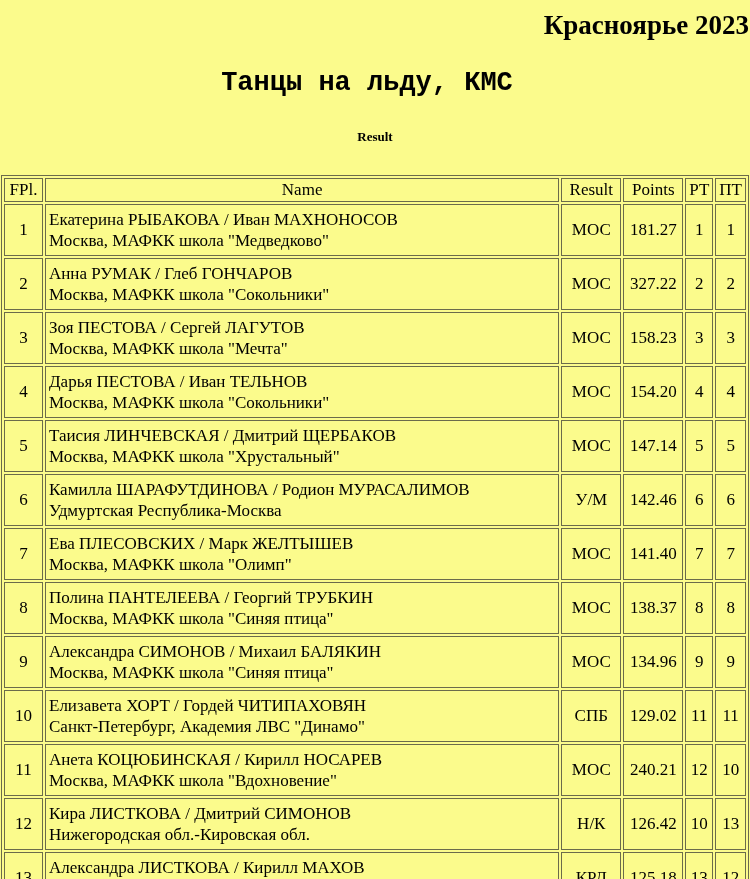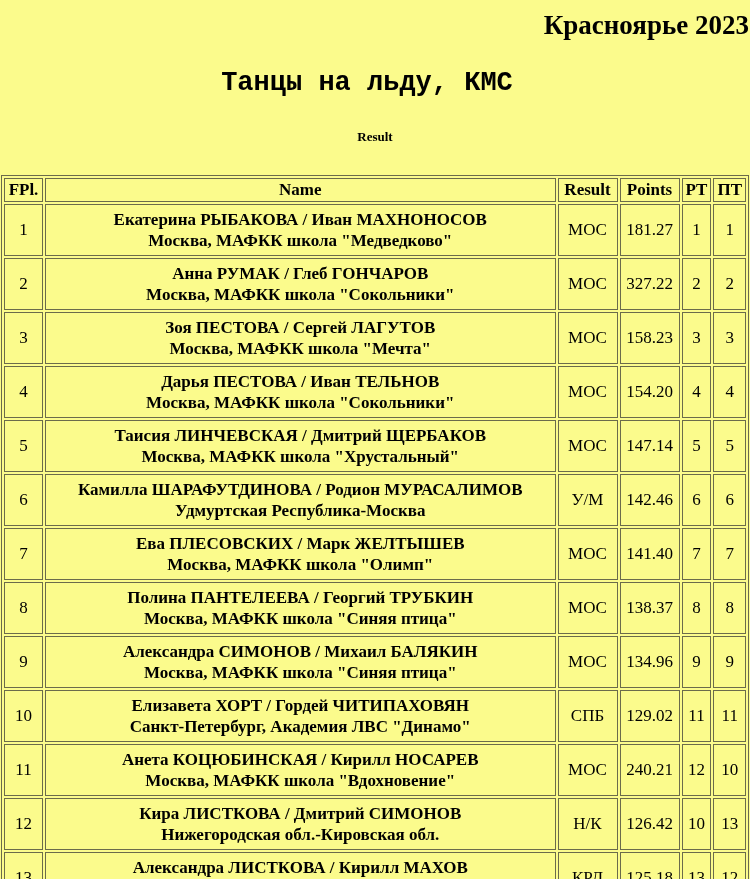--- a/index.html
+++ b/index.html
@@ -49,31 +49,30 @@
   }
   table.results th,
   table.results td{
     border:1px solid var(--border);
     font-size:17px;
     padding:1px 3px;
     vertical-align:middle;
     background:var(--bg);
   }
   table.results th{
-    font-weight:bold;
+    font-weight:normal;
     text-align:center;
     line-height:20px;
     white-space:nowrap;
   }
   td.c-fpl, td.c-nation, td.c-points, td.c-rt, td.c-pt{
     text-align:center;
   }
   td.c-name{
-    text-align:center;
-    font-weight:bold;
+    text-align:left;
   }
   td.c-name .line{
     line-height:21px;
   }
   tbody td{
     height:48px;
   }
   col.w-fpl{width:39px;}
   col.w-nation{width:60px;}
   col.w-points{width:60px;}

